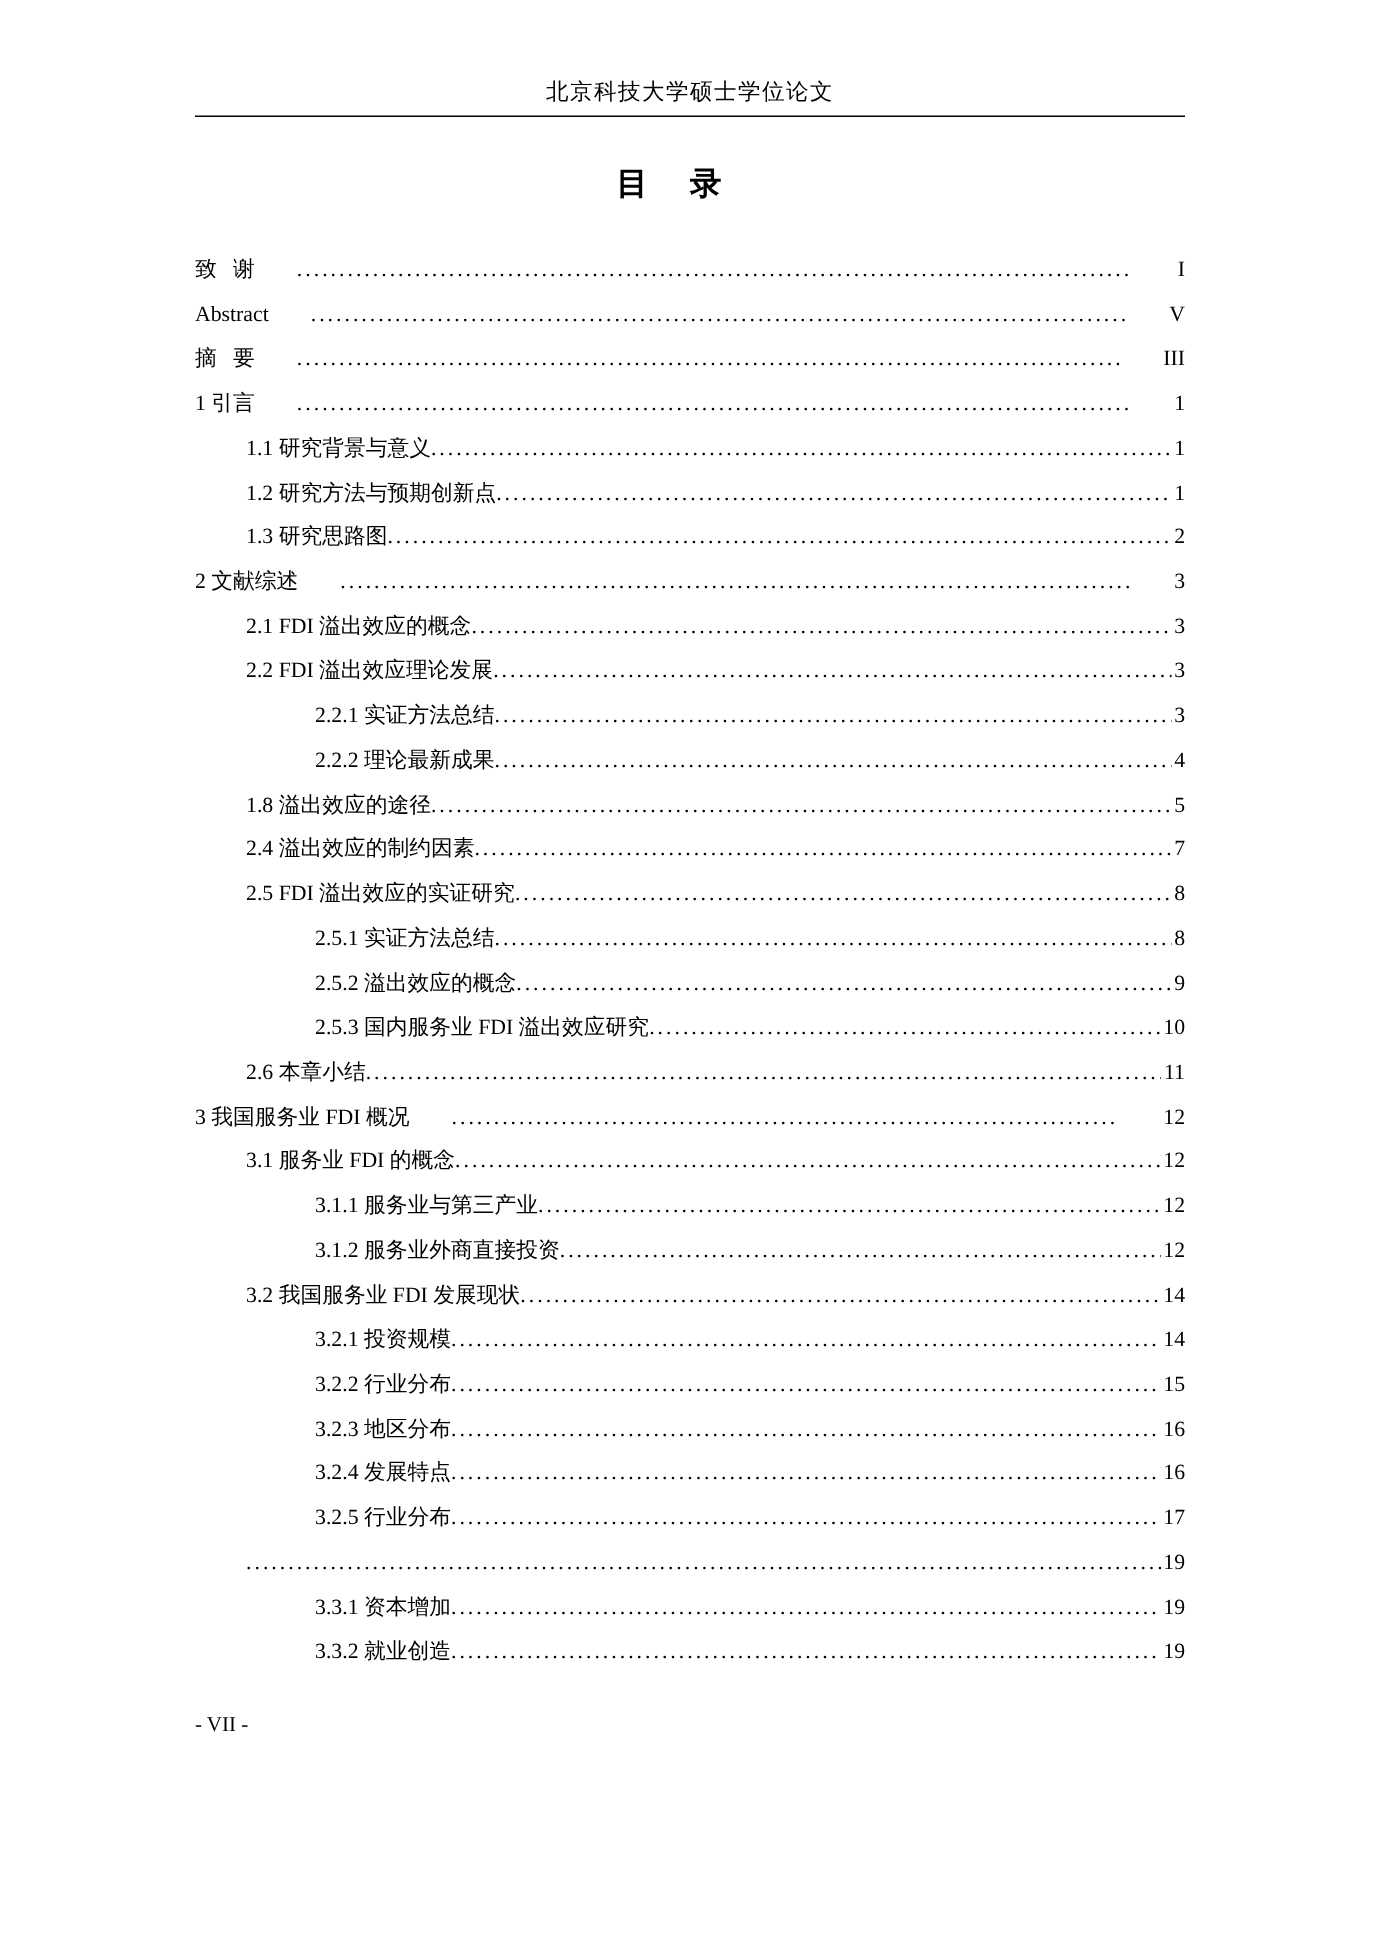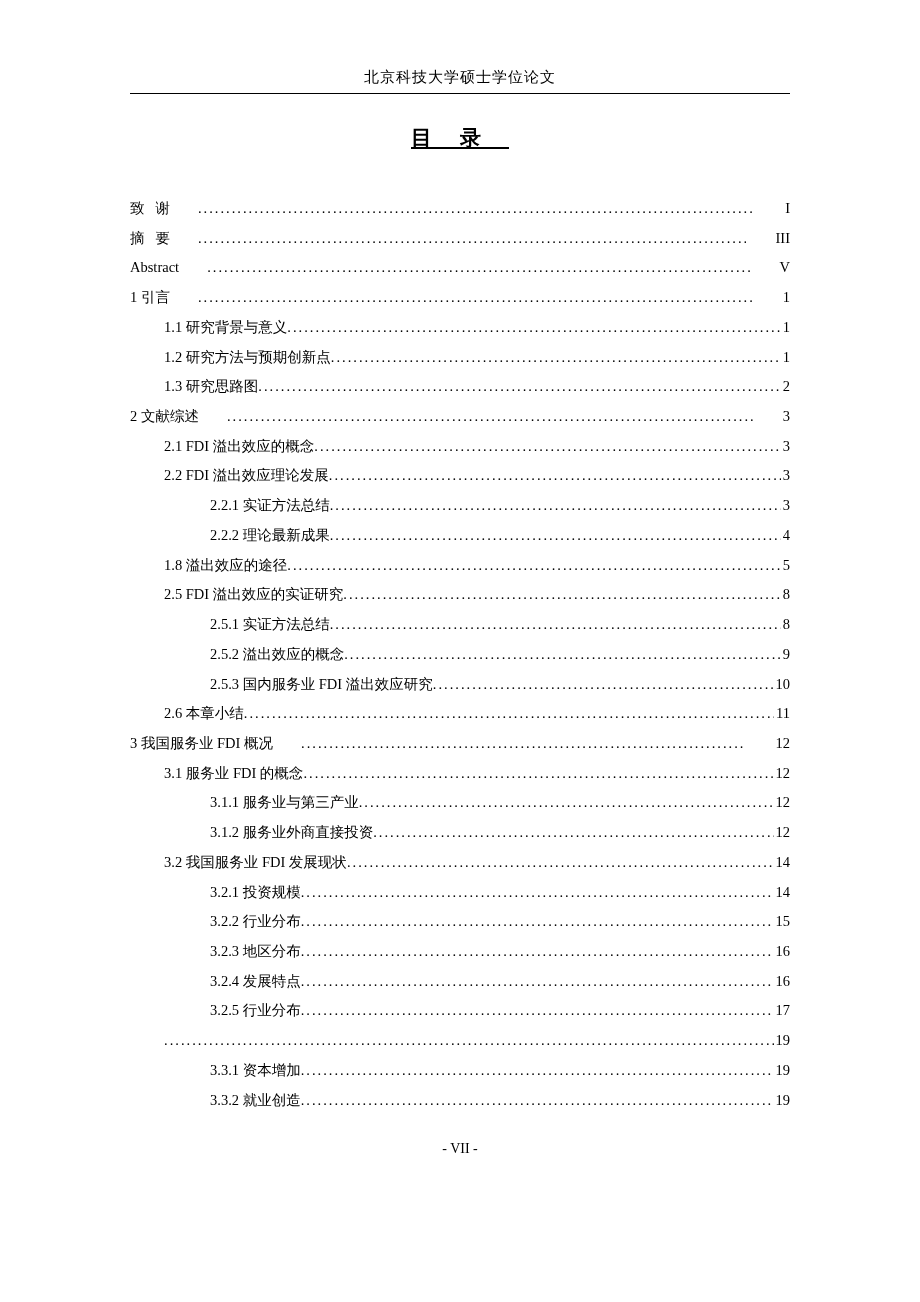--- a/index.html
+++ b/index.html
@@ -5,37 +5,36 @@
   * { margin: 0; padding: 0; box-sizing: border-box; }
   body {
     background: #ffffff;
     width: 920px;
     height: 1302px;
     font-family: "SimSun", "宋体", "Times New Roman", serif;
     color: #000;
   }
   .page {
     width: 920px;
-    padding: 68px 130px 50px 130px;
+    padding: 52px 130px 50px 130px;
   }
   .header-line {
     text-align: center;
     font-size: 15px;
     border-bottom: 1.5px solid #000;
     padding-bottom: 6px;
     margin-bottom: 30px;
     letter-spacing: 1px;
   }
   .toc-title {
     text-align: center;
     font-size: 21px;
     font-weight: bold;
     letter-spacing: 28px;
-    margin-bottom: 42px;
-    text-decoration: underline;
+    margin-bottom: 30px;
   }
   .toc-list {
     font-size: 14.5px;
     line-height: 2.05;
   }
   .toc-row {
     display: flex;
     align-items: baseline;
     white-space: nowrap;
   }
@@ -53,49 +52,48 @@
   }
   .pg {
     flex: 0 0 auto;
     padding-left: 2px;
     font-family: "Times New Roman", serif;
   }
   .lvl0 { padding-left: 0; gap: 28px; }
   .lvl1 { padding-left: 34px; }
   .lvl2 { padding-left: 80px; }
   .footer {
-    text-align: center;
     font-size: 14px;
     font-family: "Times New Roman", serif;
     margin-top: 26px;
   }
 </style>
 </head>
 <body>
 
 <div class="page">
   <div class="header-line">北京科技大学硕士学位论文</div>
   <div class="toc-title">目录</div>
   <div class="toc-list" id="toc-list">
       <div class="toc-row lvl0">
         <span class="label">致&nbsp;&nbsp;&nbsp;谢</span>
         <span class="dots"></span>
         <span class="pg">I</span>
       </div>
       <div class="toc-row lvl0">
+        <span class="label">Abstract</span>
+        <span class="dots"></span>
+        <span class="pg">V</span>
+      </div>
+      <div class="toc-row lvl0">
         <span class="label">摘&nbsp;&nbsp;&nbsp;要</span>
         <span class="dots"></span>
         <span class="pg">III</span>
       </div>
       <div class="toc-row lvl0">
-        <span class="label">Abstract</span>
-        <span class="dots"></span>
-        <span class="pg">V</span>
-      </div>
-      <div class="toc-row lvl0">
         <span class="label">1 引言</span>
         <span class="dots"></span>
         <span class="pg">1</span>
       </div>
       <div class="toc-row lvl1">
         <span class="label">1.1 研究背景与意义</span>
         <span class="dots"></span>
         <span class="pg">1</span>
       </div>
       <div class="toc-row lvl1">
@@ -130,20 +128,25 @@
       </div>
       <div class="toc-row lvl2">
         <span class="label">2.2.2 理论最新成果</span>
         <span class="dots"></span>
         <span class="pg">4</span>
       </div>
       <div class="toc-row lvl1">
         <span class="label">1.8 溢出效应的途径</span>
         <span class="dots"></span>
         <span class="pg">5</span>
+      </div>
+      <div class="toc-row lvl1">
+        <span class="label">2.4 溢出效应的制约因素</span>
+        <span class="dots"></span>
+        <span class="pg">7</span>
       </div>
       <div class="toc-row lvl1">
         <span class="label">2.5 FDI 溢出效应的实证研究</span>
         <span class="dots"></span>
         <span class="pg">8</span>
       </div>
       <div class="toc-row lvl2">
         <span class="label">2.5.1 实证方法总结</span>
         <span class="dots"></span>
         <span class="pg">8</span>

